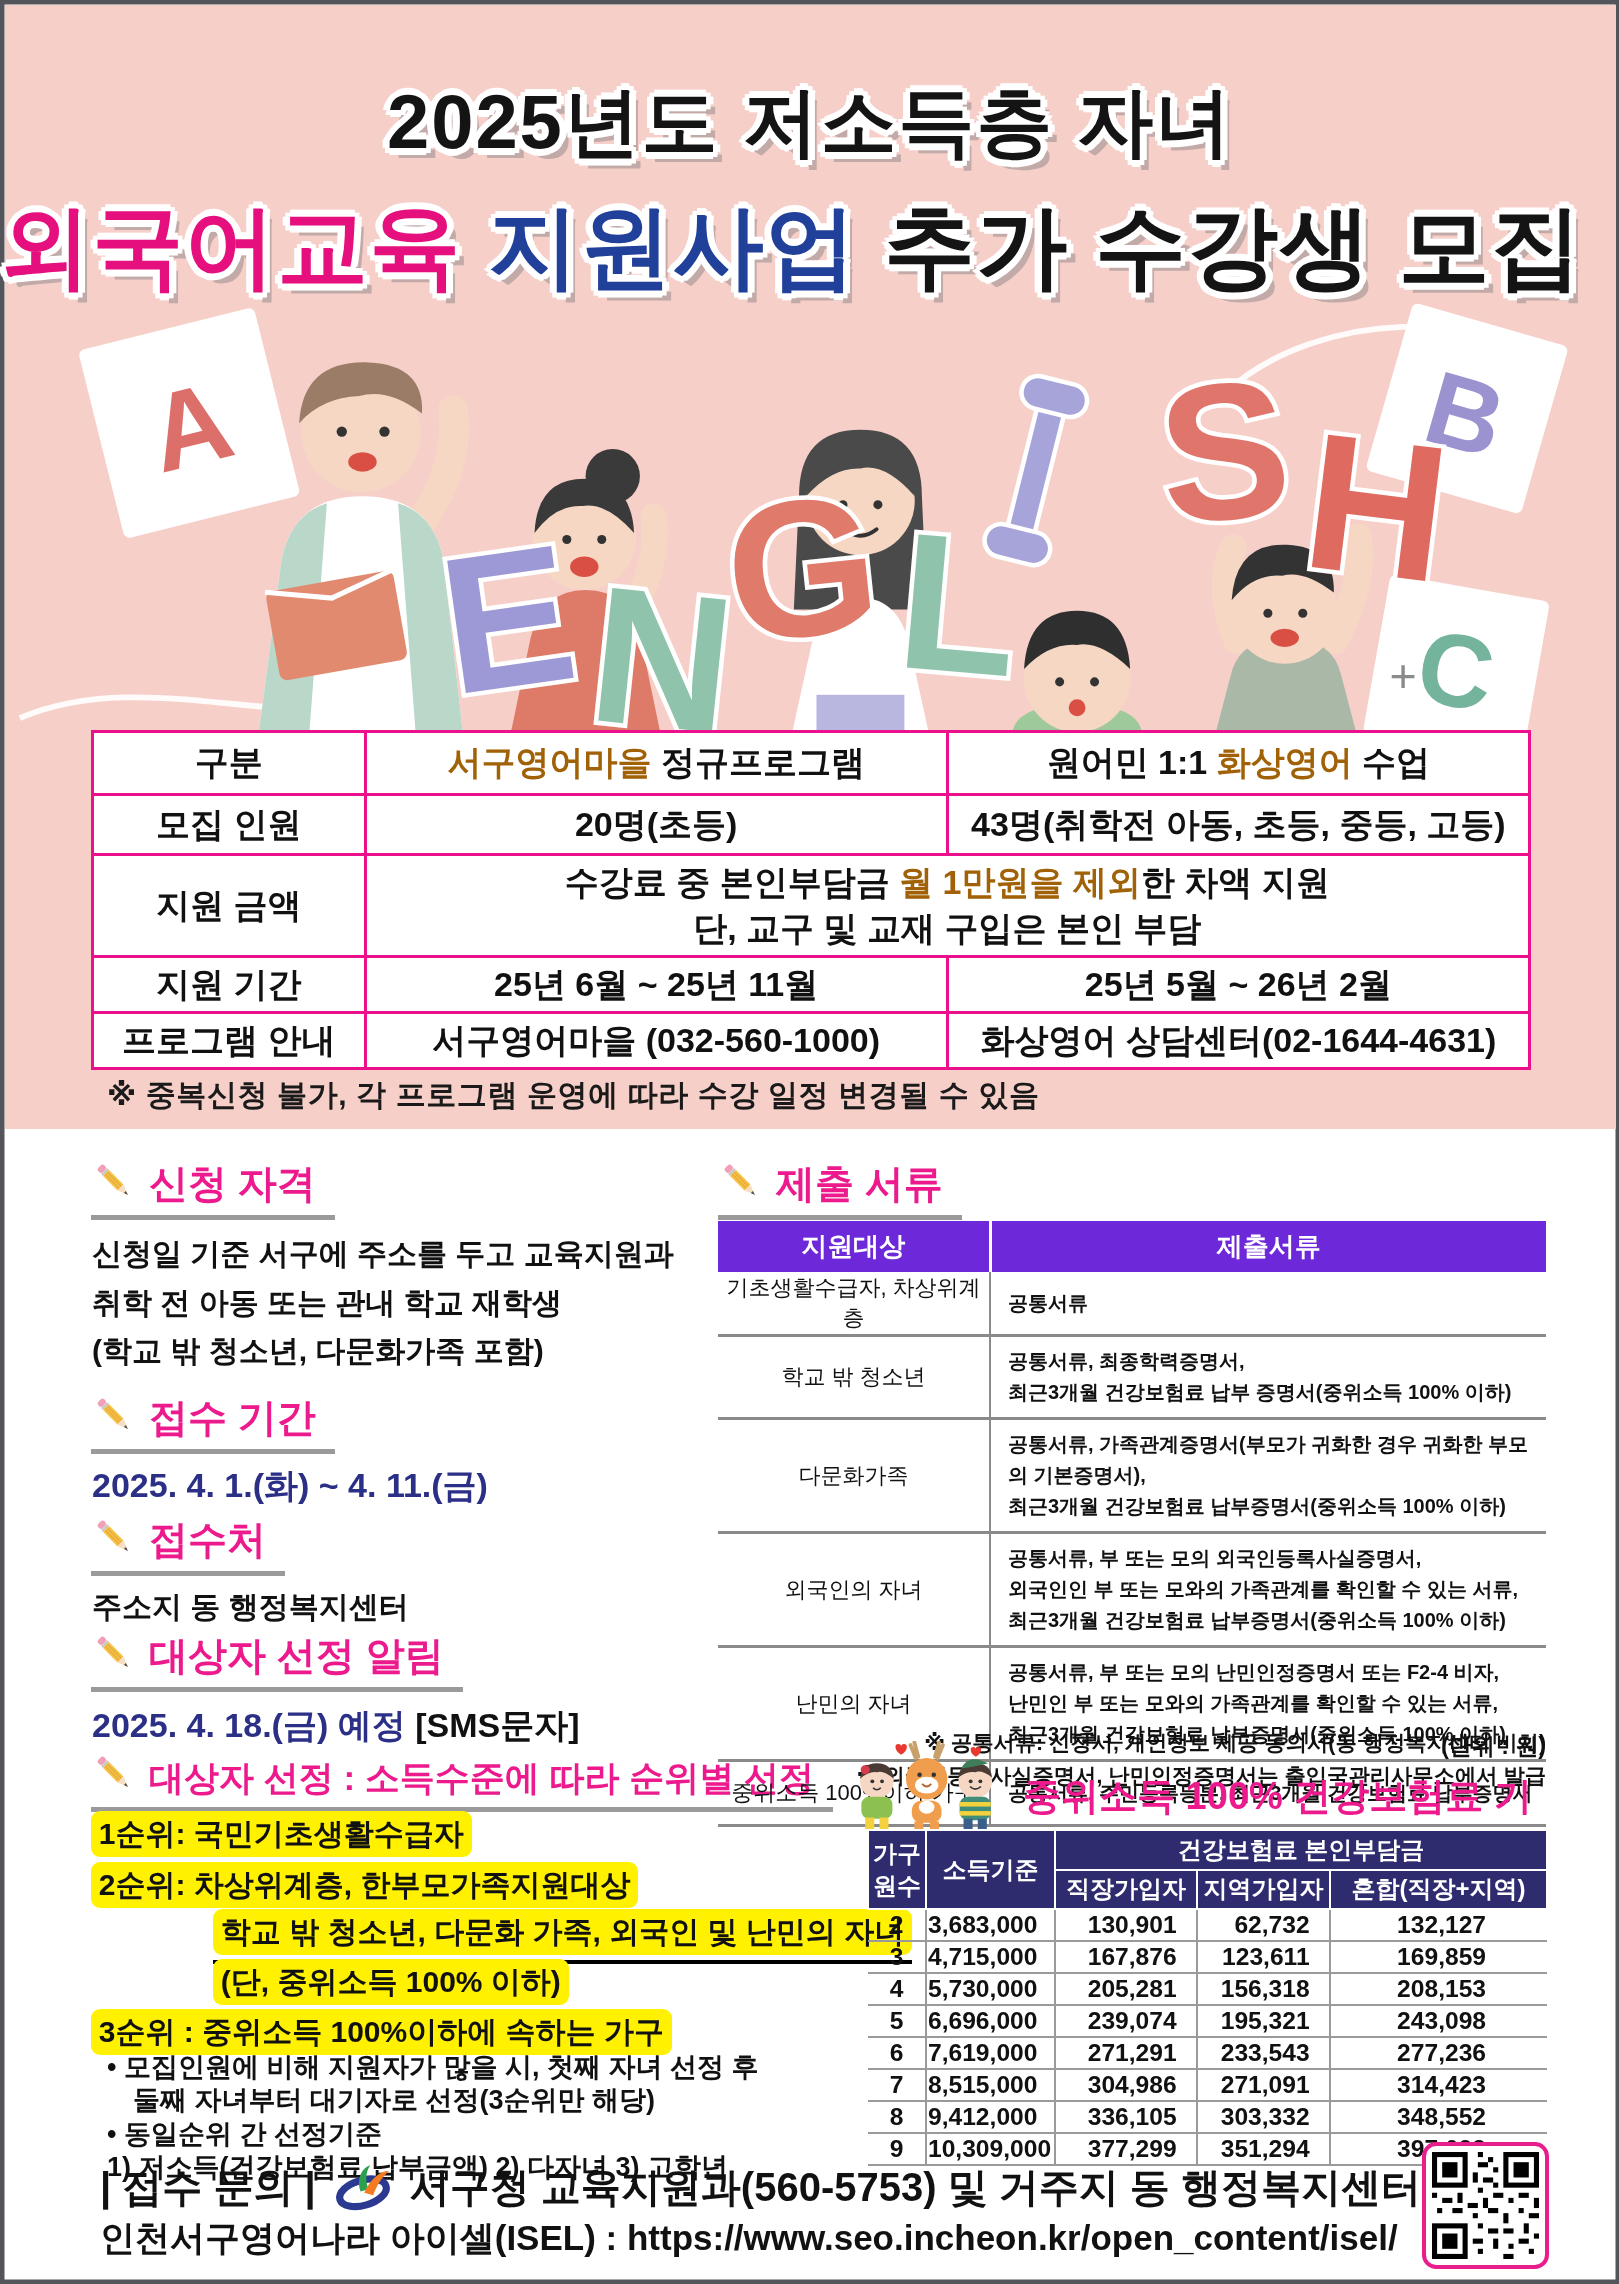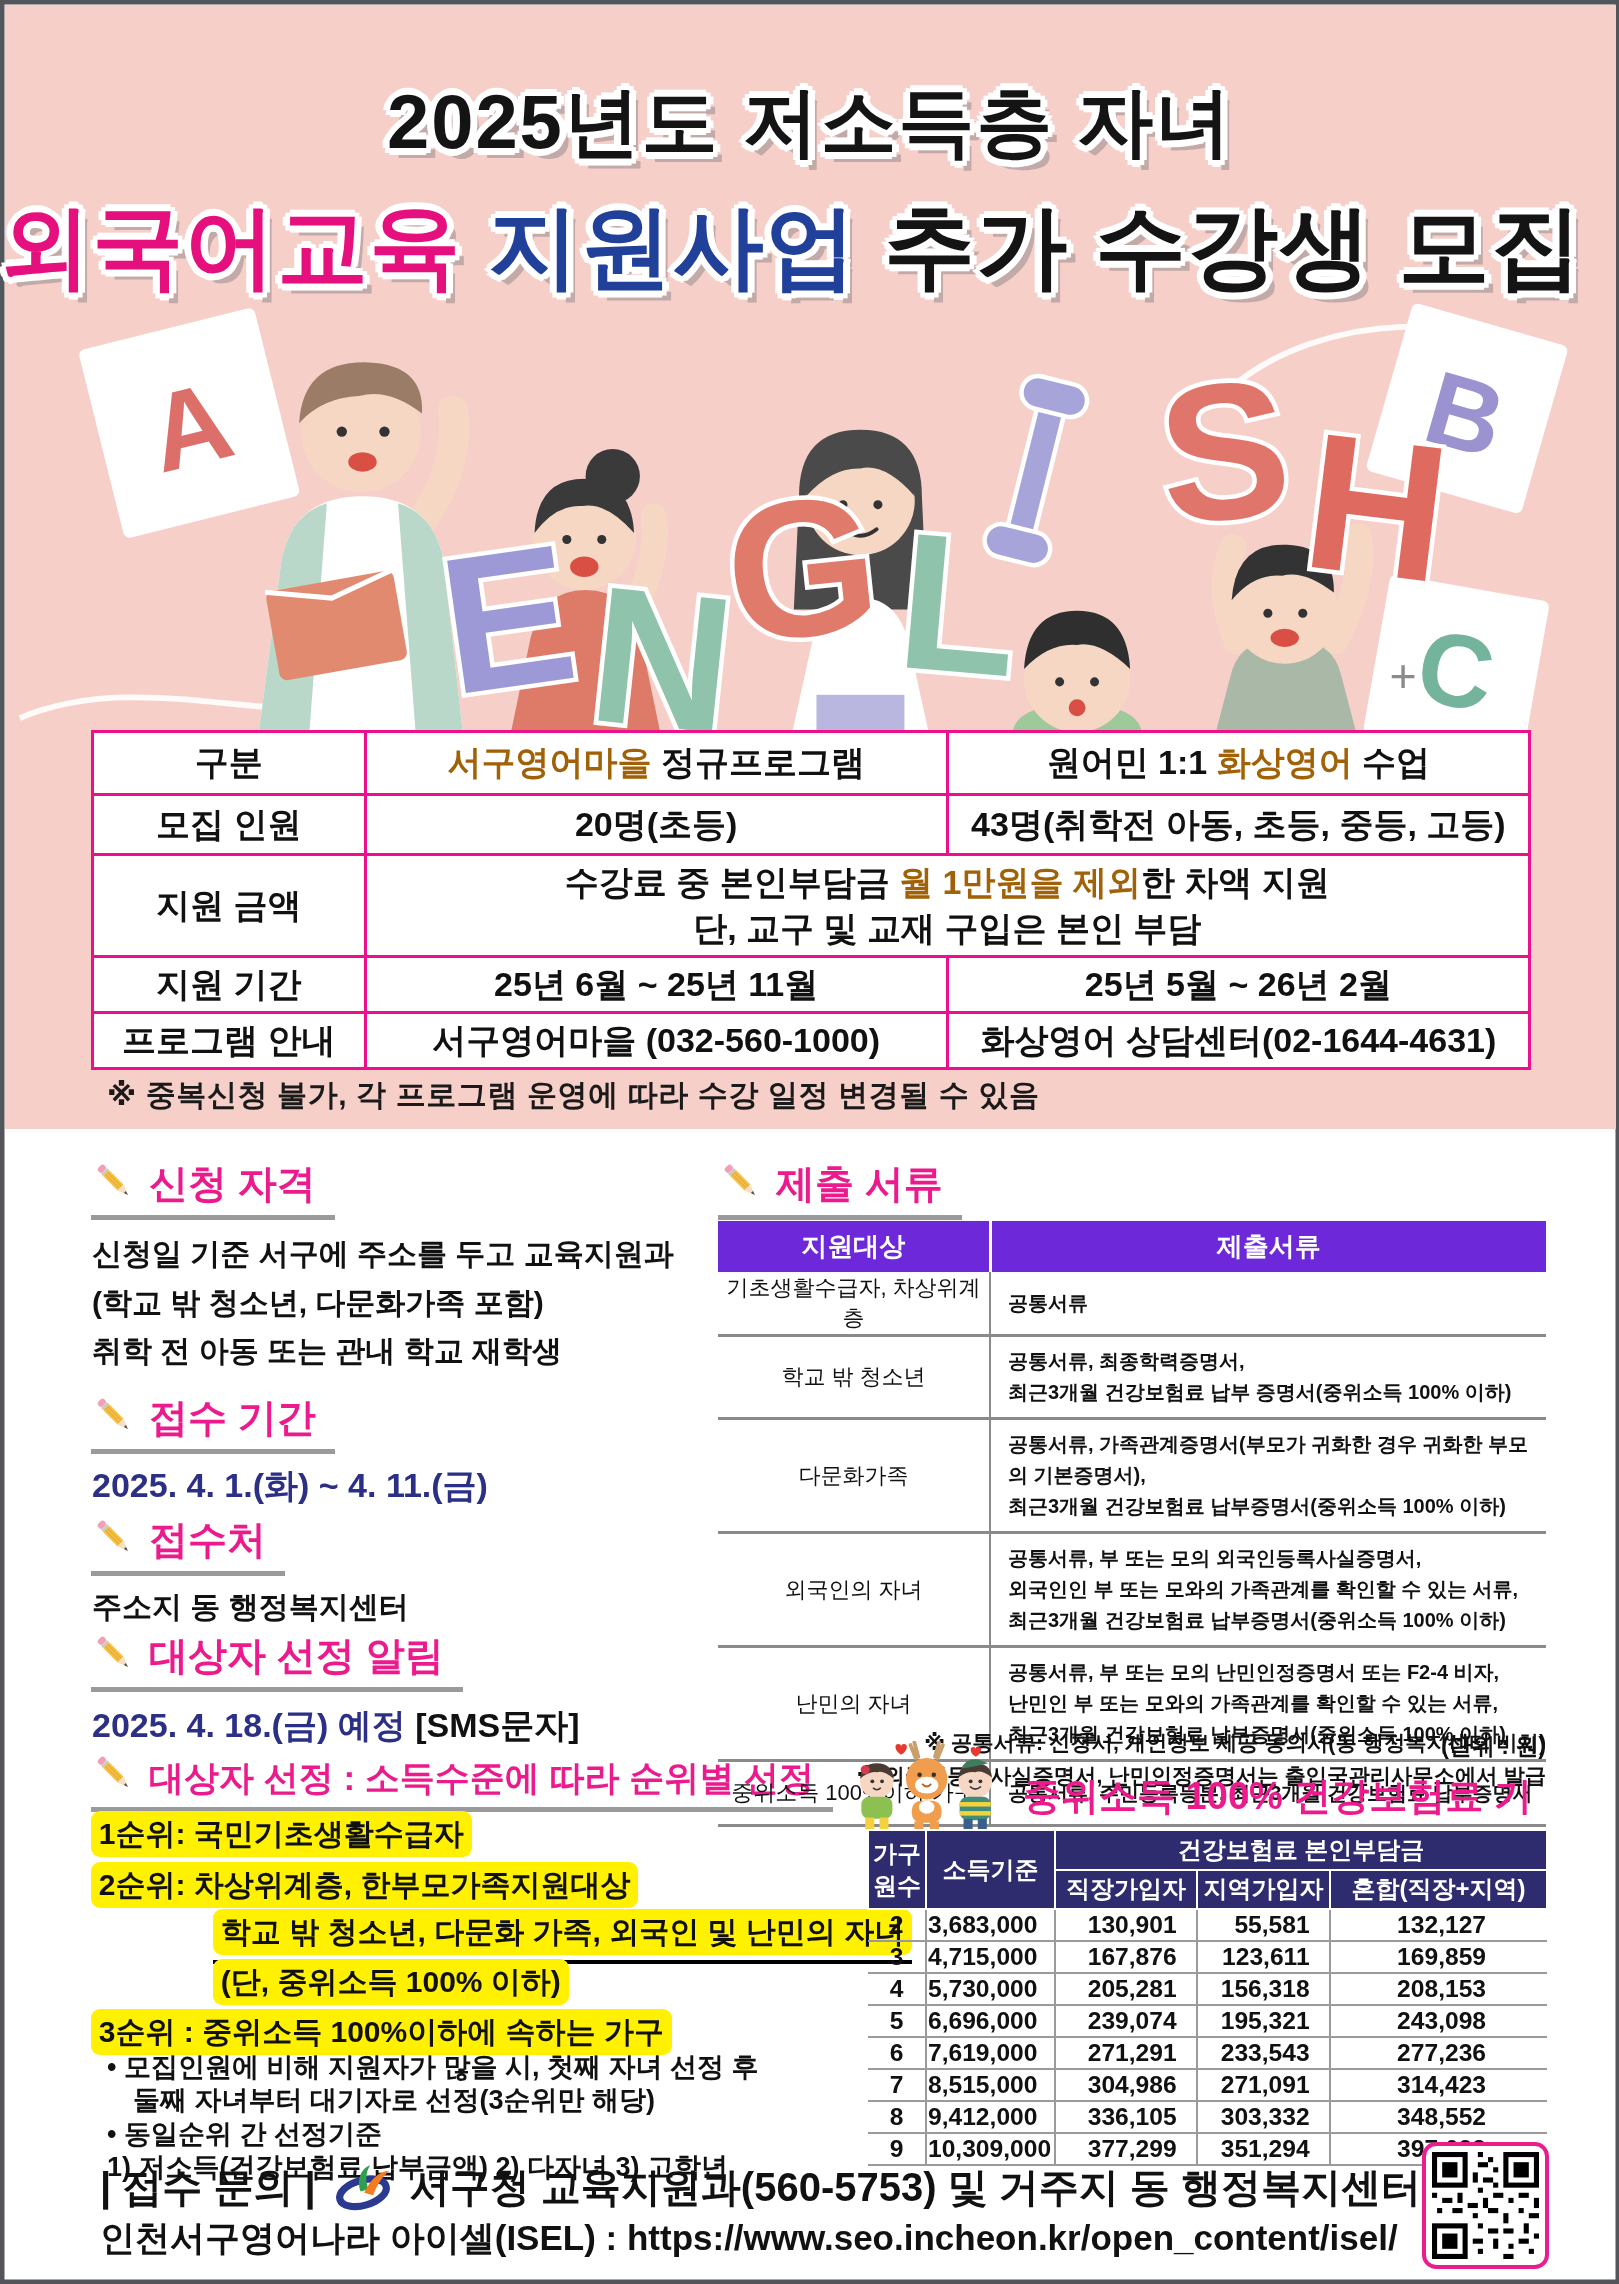--- a/index.html
+++ b/index.html
@@ -209,22 +209,22 @@
           <line x1="30" y1="17" x2="30" y2="46" stroke="#e8a93c" stroke-width="2"></line>
           <line x1="34" y1="17" x2="34" y2="46" stroke="#e8a93c" stroke-width="2"></line>
           <path d="M26 46 L32 61 L38 46 Z" fill="#f7ddc1"></path>
           <path d="M30 55 L32 61 L34 55 Z" fill="#4a4a4a"></path>
         </g>
       </svg>
     <span class="sec-txt">신청 자격</span>
   </div>
   <div class="abs body47" style="left:92px;top:1230px;">
     <div>신청일 기준 서구에 주소를 두고 교육지원과</div>
+    <div>취학 전 아동 또는 관내 학교 재학생</div>
     <div>(학교 밖 청소년, 다문화가족 포함)</div>
-    <div>취학 전 아동 또는 관내 학교 재학생</div>
   </div>
 
   <div class="sec" style="left:91px;top:1392px;">
     <svg class="pencil" viewBox="0 0 64 64">
         <g transform="rotate(-45 32 32)">
           <rect x="26" y="4" width="12" height="9" rx="4" fill="#f2a0b5"></rect>
           <rect x="26" y="13" width="12" height="4" fill="#c9c9c9"></rect>
           <rect x="26" y="17" width="12" height="29" fill="#f6c445"></rect>
           <line x1="30" y1="17" x2="30" y2="46" stroke="#e8a93c" stroke-width="2"></line>
           <line x1="34" y1="17" x2="34" y2="46" stroke="#e8a93c" stroke-width="2"></line>
@@ -425,21 +425,21 @@
     </tr>
     <tr>
       <th>직장가입자</th>
       <th>지역가입자</th>
       <th>혼합(직장+지역)</th>
     </tr>
     <tr>
           <td>2</td>
           <td class="num">3,683,000</td>
           <td class="num">130,901</td>
-          <td class="num">55,581</td>
+          <td class="num">62,732</td>
           <td class="num" style="padding-right:61px">132,127</td>
         </tr>
     <tr>
           <td>3</td>
           <td class="num">4,715,000</td>
           <td class="num">167,876</td>
           <td class="num">123,611</td>
           <td class="num" style="padding-right:61px">169,859</td>
         </tr>
     <tr>

